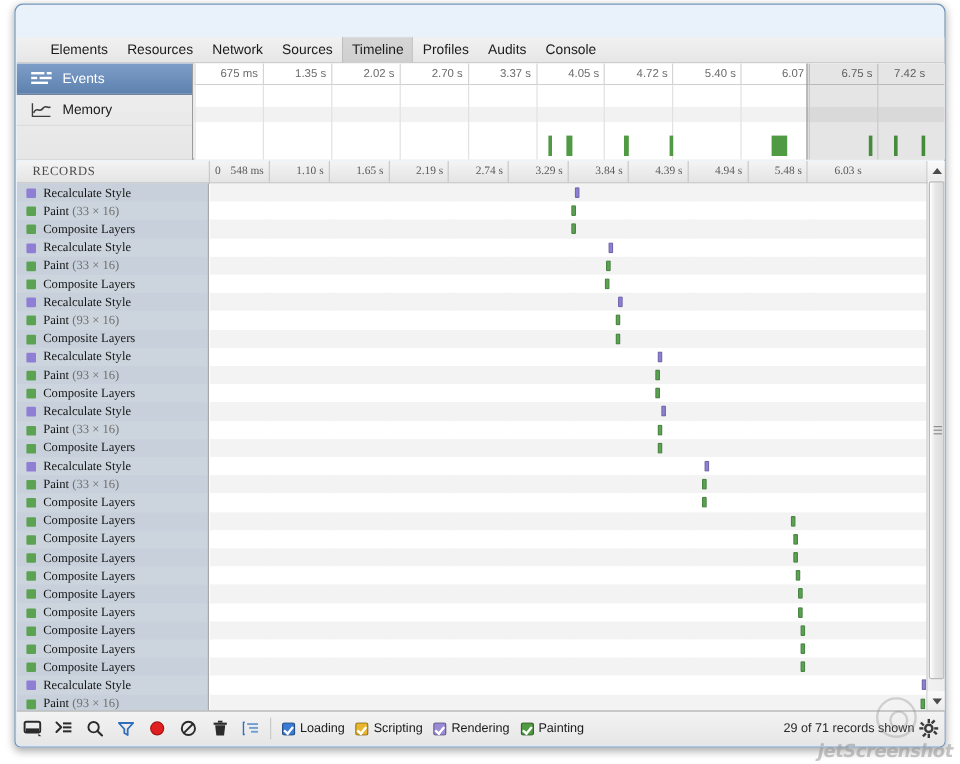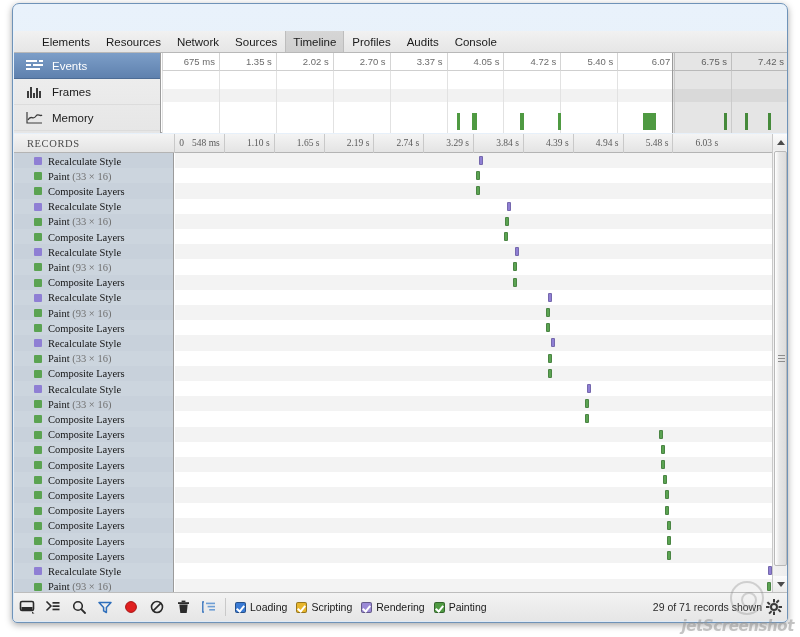--- a/index.html
+++ b/index.html
@@ -213,21 +213,21 @@
     overflow: hidden;
   }
   .rec-vgrid { position: absolute; top: 0; bottom: 0; border-left: 1px solid #e4e4e4; }
   .rec-row {
     position: absolute; left: 0; width: 100%; height: 16px;
   }
   .rec-row.odd { background: #f3f3f3; }
   .rec-row.even { background: #ffffff; }
   .lbl-row {
     position: absolute; left: 0; width: 100%; height: 16px;
-    display: flex; align-items: center; padding-left: 20px; gap: 6px;
+    display: flex; align-items: center; padding-left: 8px; gap: 6px;
   }
   .lbl-row.odd { background: #c8d1db; }
   .lbl-row.even { background: #ccd5de; }
   .sw { width: 8px; height: 8px; flex: 0 0 8px; border-radius: 1px; }
   .lbl-text { font-size: 10.5px; color: #141414; white-space: nowrap; }
   .lbl-dim { color: #707070; }
   .bar {
     position: absolute; height: 9px; width: 4px; border-radius: 1px;
     top: 3px;
   }
@@ -334,30 +334,20 @@
       <div class="ov-sidebar" id="ov-sidebar">
           <div class="ov-item selected">
             <span class="ov-icon ic-events">
               <i></i>
               <i></i>
               <i></i>
               <i></i>
               <i></i>
             </span>
             <span>Events</span>
-          </div>
-          <div class="ov-item">
-            <span class="ov-icon ic-frames">
-              <i></i>
-              <i></i>
-              <i></i>
-              <i></i>
-              <i></i>
-            </span>
-            <span>Frames</span>
           </div>
           <div class="ov-item">
             <span class="ov-icon ic-memory">
               <svg width="17" height="13" viewBox="0 0 17 13">
                 <path d="M1 1 L1 12 L16 12" fill="none" stroke="#3c3c3c" stroke-width="1.2"></path>
                 <path d="M2 9 C5 3, 7 10, 10 5 C12 2, 14 6, 16 4" fill="none" stroke="#3c3c3c" stroke-width="1.3"></path>
               </svg>
             </span>
             <span>Memory</span>
           </div>
@@ -367,21 +357,21 @@
             <div class="tk" style="left: 0px; width: 56.9091px;">675 ms</div>
             <div class="tk" style="left: 56.9091px; width: 56.9091px;">1.35 s</div>
             <div class="tk" style="left: 113.818px; width: 56.9091px;">2.02 s</div>
             <div class="tk" style="left: 170.727px; width: 56.9091px;">2.70 s</div>
             <div class="tk" style="left: 227.636px; width: 56.9091px;">3.37 s</div>
             <div class="tk" style="left: 284.545px; width: 56.9091px;">4.05 s</div>
             <div class="tk" style="left: 341.455px; width: 56.9091px;">4.72 s</div>
             <div class="tk" style="left: 398.364px; width: 56.9091px;">5.40 s</div>
             <div class="tk" style="left: 455.273px; width: 56.9091px;">6.07</div>
             <div class="tk" style="left: 512.182px; width: 56.9091px;">6.75 s</div>
-            <div class="tk" style="left: 569.091px; width: 56.9091px;">7.42 s</div>
+            <div class="tk" style="left: 569.091px; width: 56.9091px; text-align: center;">7.42 s</div>
           </div>
         <div class="ov-rows" id="ov-rows">
           <div class="ov-row a"></div>
           <div class="ov-row b"></div>
           <div class="ov-row c"></div>
         <div class="ov-grid" style="left: 0px;"></div>
             <div class="ov-grid" style="left: 56.9091px;"></div>
             <div class="ov-grid" style="left: 113.818px;"></div>
             <div class="ov-grid" style="left: 170.727px;"></div>
             <div class="ov-grid" style="left: 227.636px;"></div>

